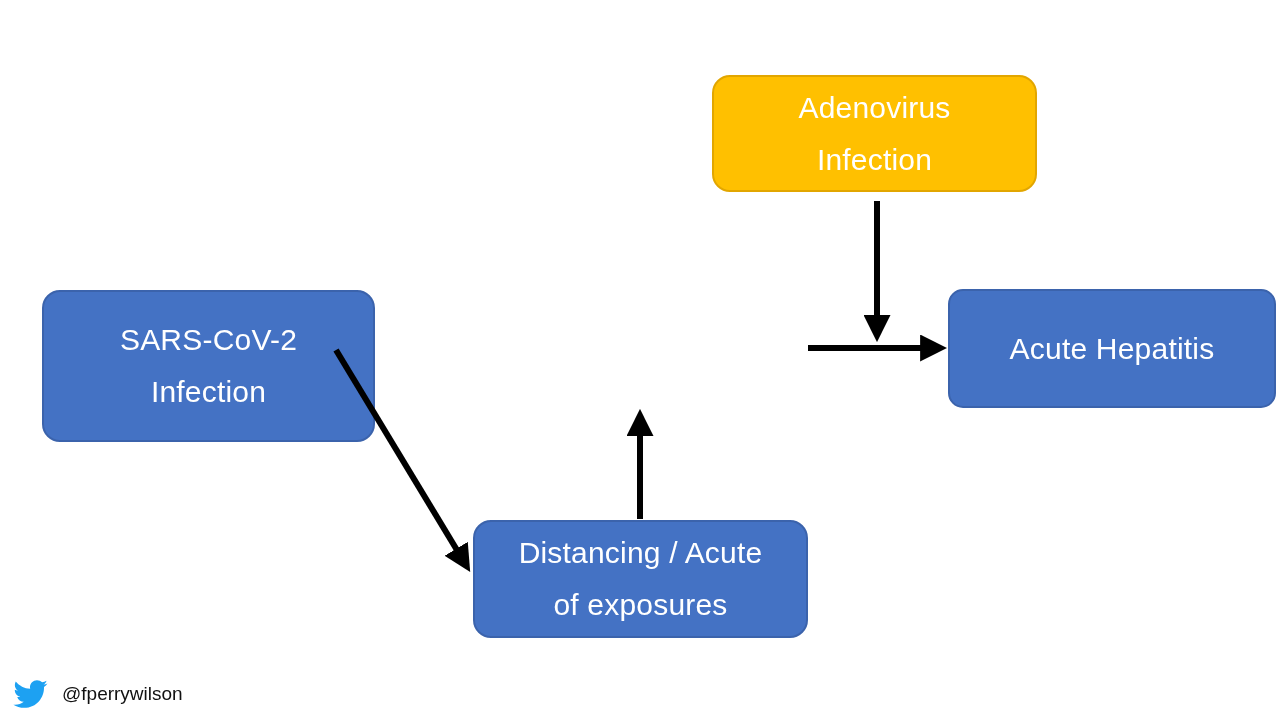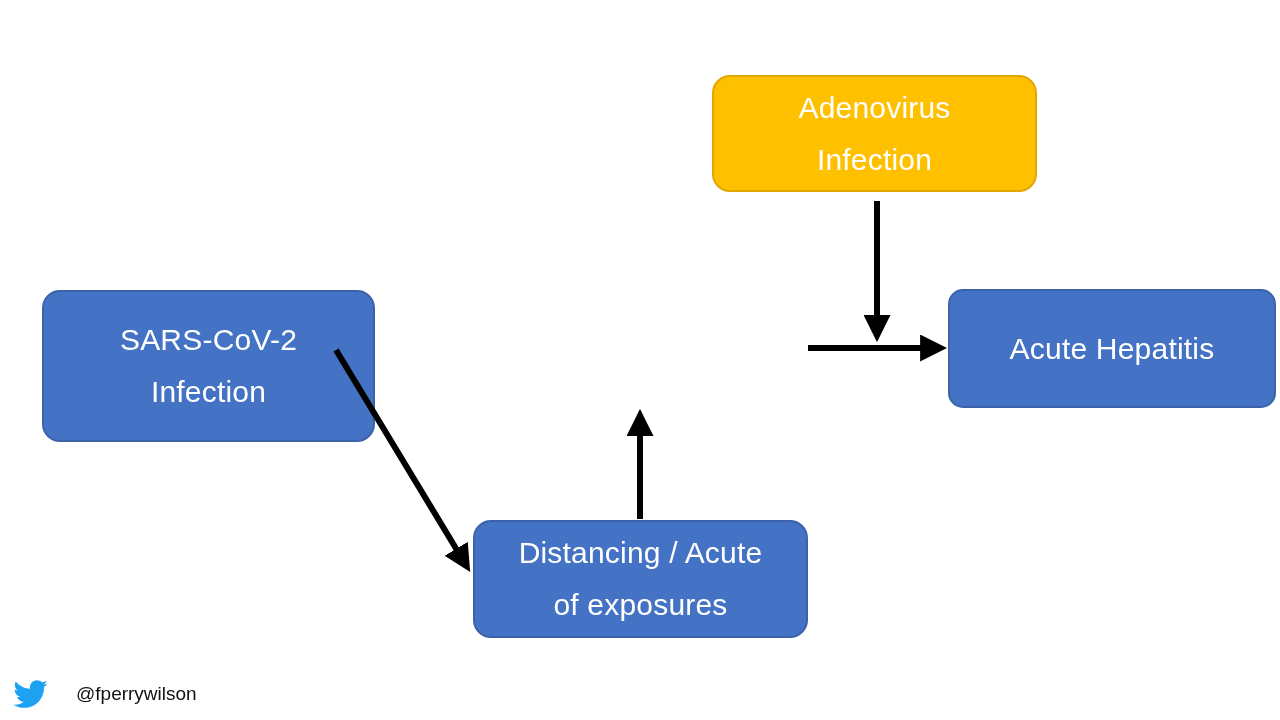--- a/index.html
+++ b/index.html
@@ -39,21 +39,21 @@
     width: 1280px;
     height: 720px;
     pointer-events: none;
   }
   .footer {
     position: absolute;
     left: 8px;
     bottom: 6px;
     display: flex;
     align-items: center;
-    gap: 24px;
+    gap: 10px;
   }
   .twitter-icon {
     width: 44px;
     height: 40px;
     display: flex;
     align-items: center;
     justify-content: center;
   }
   .twitter-icon svg {
     width: 44px;

